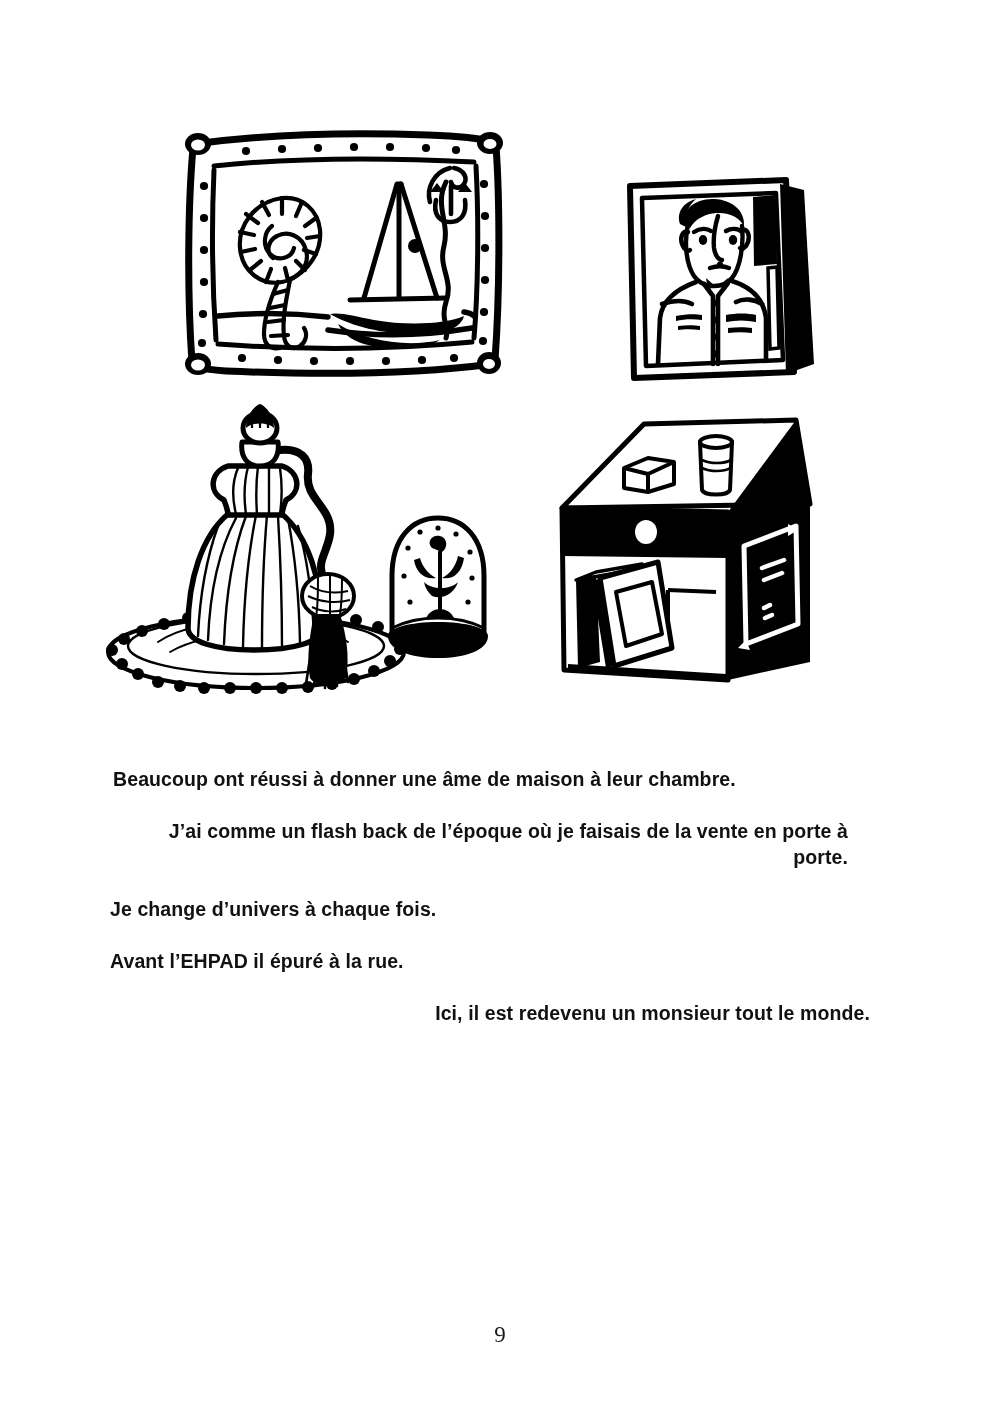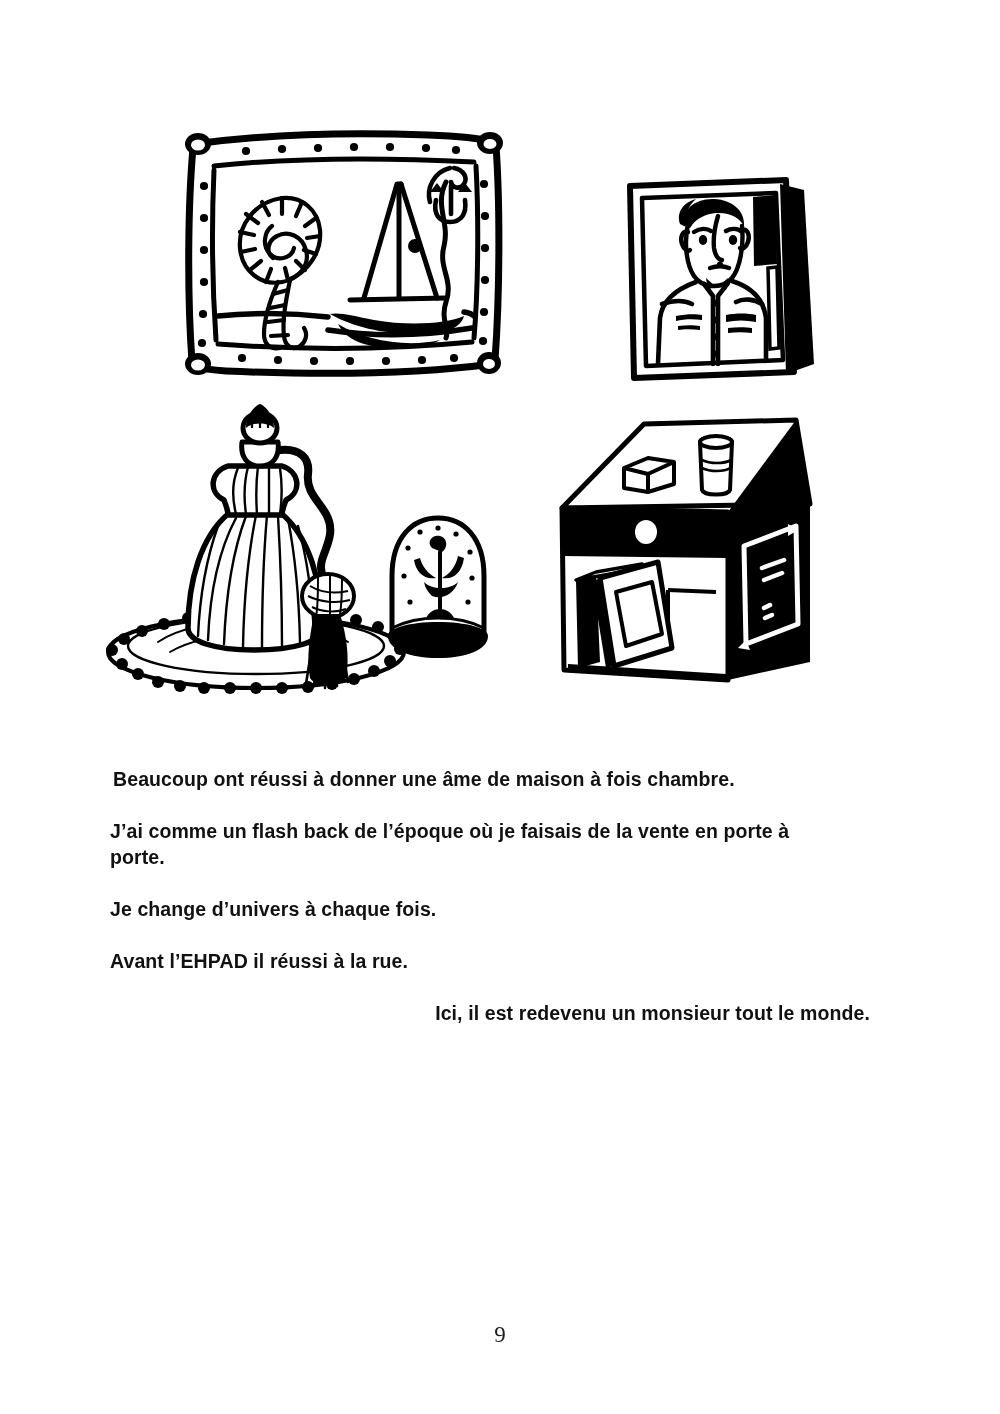--- a/index.html
+++ b/index.html
@@ -52,21 +52,21 @@
     font-size: 19.5px;
     line-height: 26px;
     font-weight: 600;
     letter-spacing: 0.1px;
     color: #111111;
     margin: 0 0 26px 0;
     text-align: left;
   }
   .para.first { padding-left: 3px; }
   .para.last  { margin-bottom: 0; text-align: right; }
-  .para.narrow { max-width: 738px; }
+  .para.narrow { max-width: 738px; text-align: right; }
 
   
   .page-number {
     position: absolute;
     left: 0;
     top: 1322px;
     width: 1000px;
     text-align: center;
     font-family: "Liberation Serif", serif;
     font-size: 23px;
@@ -459,22 +459,22 @@
         <g fill="#fff">
           <path d="M240 112 l 10 6 l -10 6 z"></path>
           <path d="M198 228 l -8 8 l 12 2 z"></path>
         </g>
       </svg>
     </div>
 
   </div>
 
   <div class="text-body">
-    <p class="para first">Beaucoup ont réussi à donner une âme de maison à fois chambre.</p>
+    <p class="para first">Beaucoup ont réussi à donner une âme de maison à leur chambre.</p>
     <p class="para narrow">J’ai comme un flash back de l’époque où je faisais de la vente en porte à porte.</p>
     <p class="para">Je change d’univers à chaque fois.</p>
-    <p class="para">Avant l’EHPAD il réussi à la rue.</p>
+    <p class="para">Avant l’EHPAD il épuré à la rue.</p>
     <p class="para last">Ici, il est redevenu un monsieur tout le monde.</p>
   </div>
 
   <div class="page-number">9</div>
 
 </div>
 
 </body></html>

